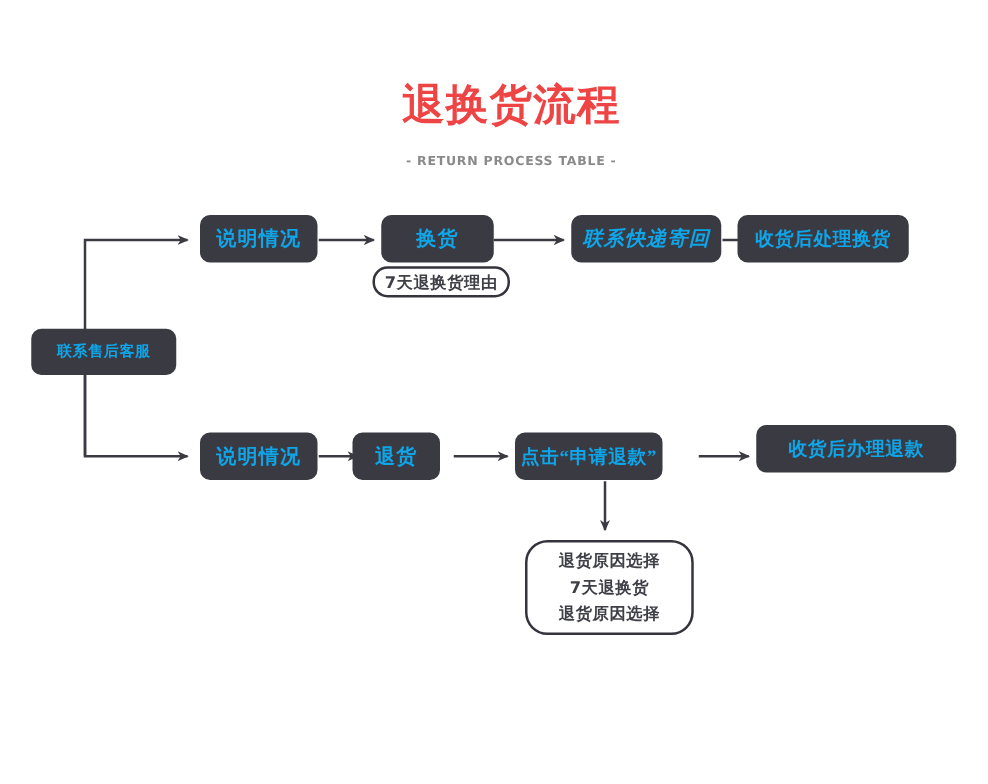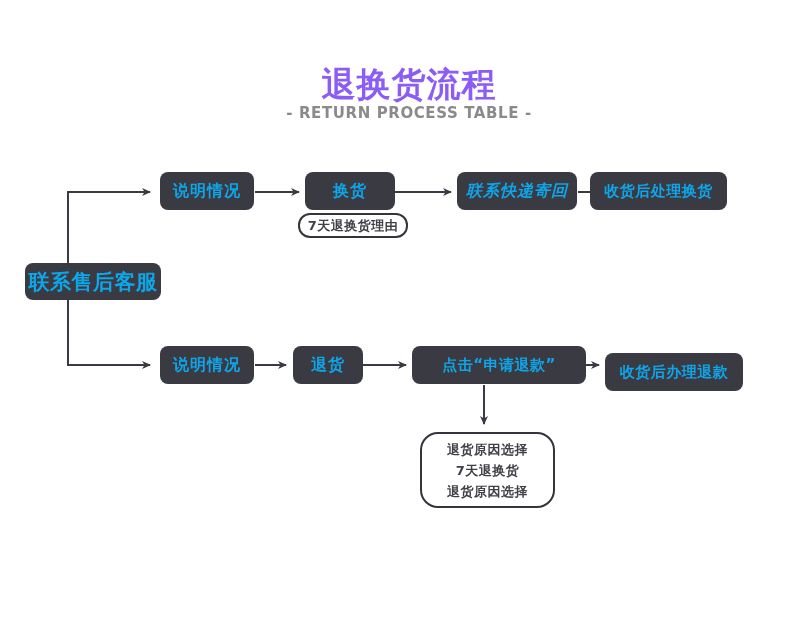--- a/index.html
+++ b/index.html
@@ -22,26 +22,26 @@
     width: 790px;
     text-align: center;
     padding-left: 28px;
     box-sizing: border-box;
   }
   .title {
     margin: 0;
     font-size: 34px;
     line-height: 40px;
     font-weight: bold;
-    color: #8b5cf6;
+    color: #ef4444;
     letter-spacing: 1px;
   }
   .subtitle {
-    margin-top: 0;
-    font-size: 15px;
+    margin-top: 20px;
+    font-size: 10px;
     letter-spacing: 0.6px;
     font-weight: bold;
     color: #8a8a8a;
   }
   svg.connectors {
     position: absolute;
     left: 0;
     top: 0;
   }
   .node {
@@ -78,29 +78,29 @@
     white-space: nowrap;
   }
   .note.block {
     border-radius: 10px;
     flex-direction: column;
     font-size: 13px;
     line-height: 21px;
     letter-spacing: 0.5px;
   }
   
-  #n-contact          { left: 25px;  top: 263px; width: 136px; height: 37px; font-size: 21px; }
+  #n-contact          { left: 25px;  top: 263px; width: 116px; height: 37px; font-size: 12px; }
   #n-explain-top      { left: 160px; top: 172px; width: 94px;  height: 38px; }
   #n-exchange         { left: 305px; top: 172px; width: 90px;  height: 38px; }
   #n-courier          { left: 457px; top: 172px; width: 120px; height: 38px; font-style: italic; }
   #n-handle-exchange  { left: 590px; top: 172px; width: 137px; height: 38px; }
   #n-explain-bottom   { left: 160px; top: 346px; width: 94px;  height: 38px; }
-  #n-return           { left: 293px; top: 346px; width: 70px;  height: 38px; }
-  #n-click-refund     { left: 412px; top: 346px; width: 174px; height: 38px; }
-  #n-handle-refund    { left: 605px; top: 353px; width: 138px; height: 38px; }
+  #n-return           { left: 282px; top: 346px; width: 70px;  height: 38px; }
+  #n-click-refund     { left: 412px; top: 346px; width: 118px; height: 38px; font-family: Liberation Serif, serif; }
+  #n-handle-refund    { left: 605px; top: 340px; width: 160px; height: 38px; }
   #n-exchange-note    { left: 298px; top: 213px; width: 110px; height: 25px; }
   #n-refund-note      { left: 420px; top: 432px; width: 135px; height: 76px; border-radius: 18px; }
 </style>
 </head>
 <body>
 
 <div class="canvas">
 
   <div class="header">
     <h1 class="title">退换货流程</h1>

